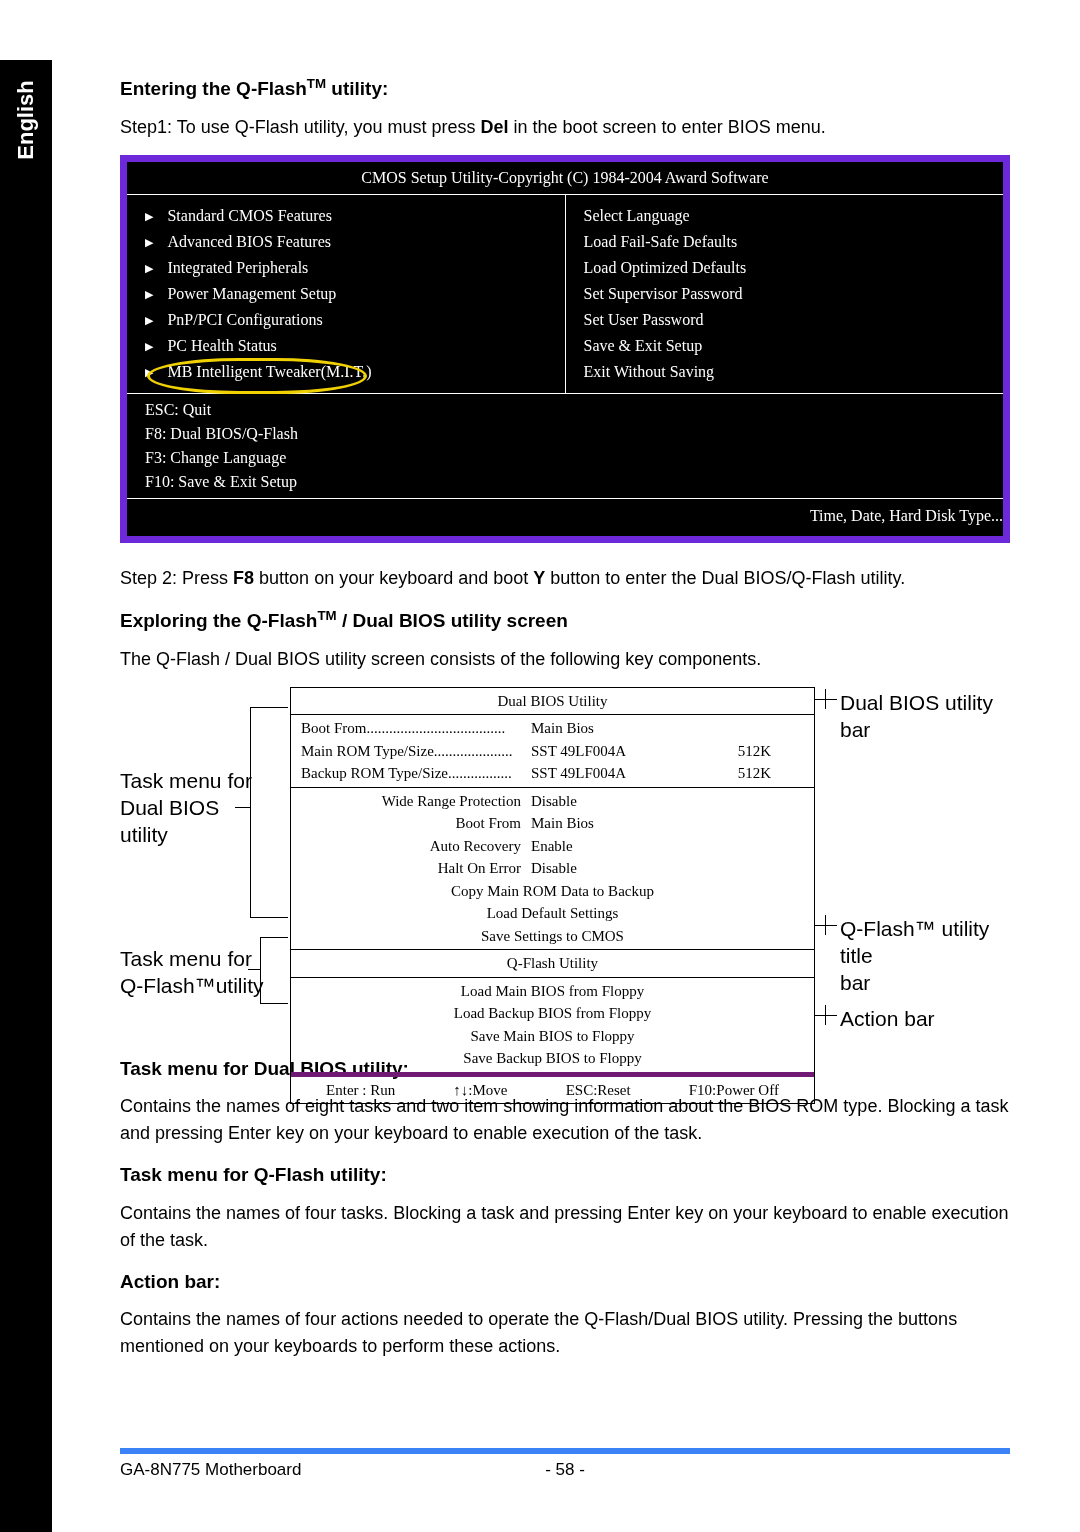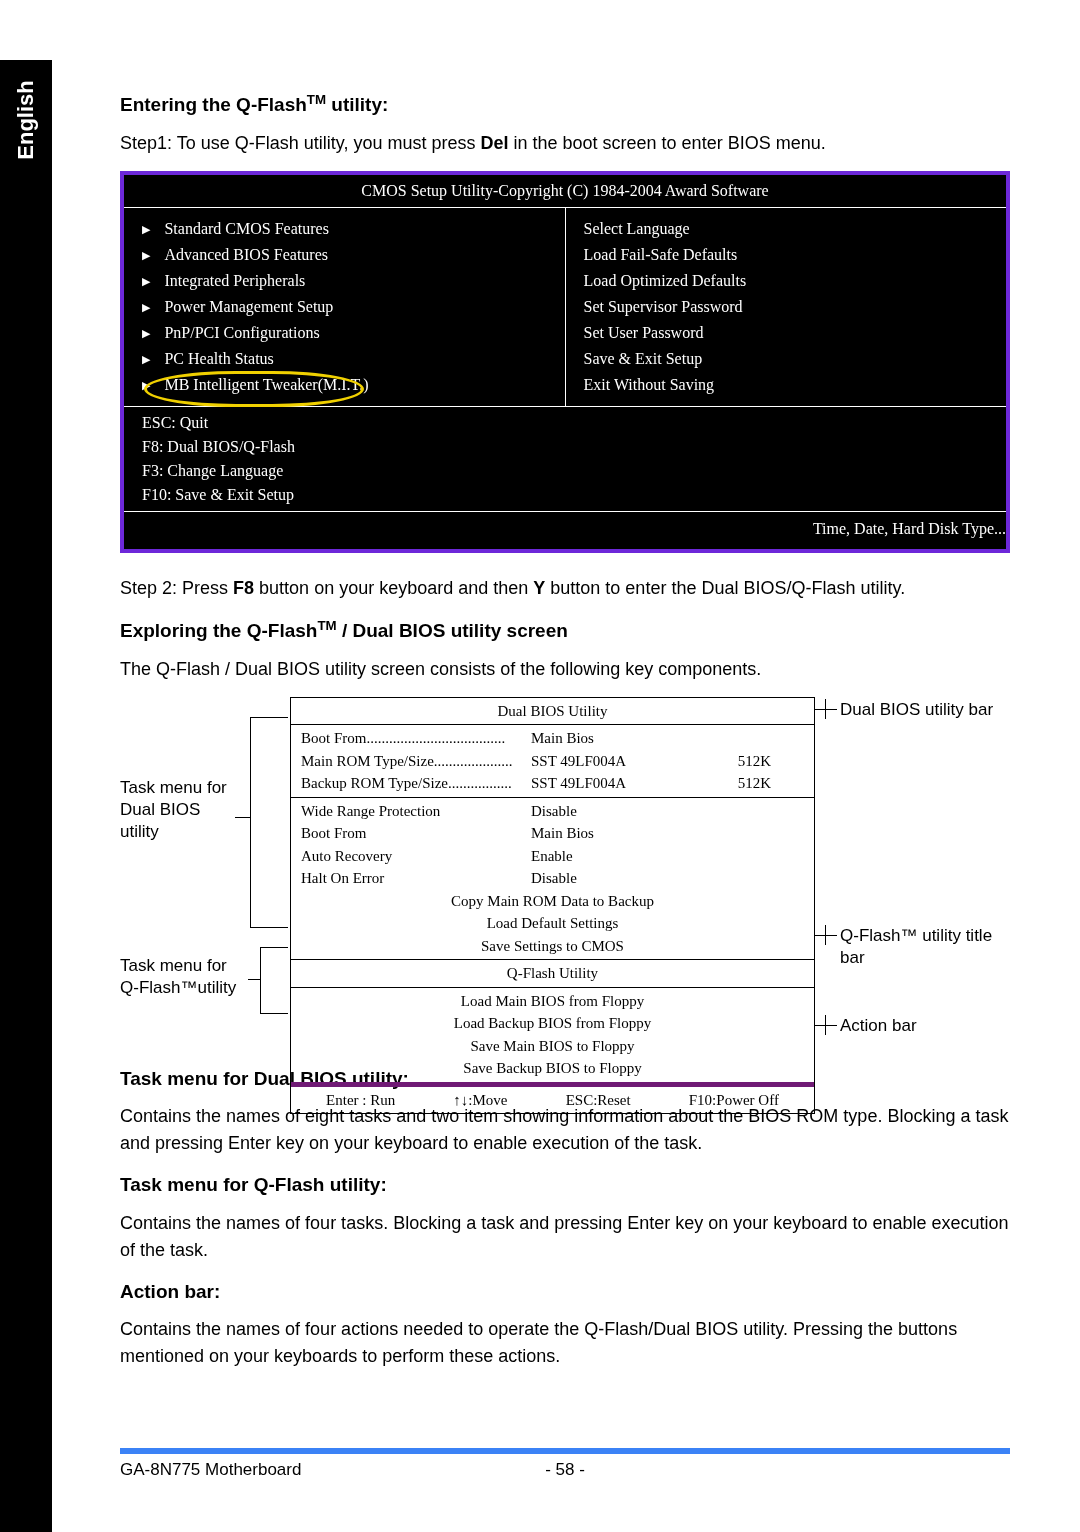--- a/index.html
+++ b/index.html
@@ -1,26 +1,26 @@
 <!DOCTYPE html>
 <html><head>
 <meta charset="utf-8">
 <style>
   * { box-sizing: border-box; margin: 0; padding: 0; }
   body { width: 1080px; height: 1532px; font-family: Arial, Helvetica, sans-serif; background: #fff; position: relative; }
   .sidebar-tab { position: absolute; left: 0; top: 60px; width: 52px; height: 120px; background: #000; color: #fff; display: flex; align-items: center; justify-content: center; }
   .sidebar-tab span { transform: rotate(-90deg); font-size: 22px; font-weight: bold; white-space: nowrap; }
   .black-strip { position: absolute; left: 0; top: 180px; width: 52px; bottom: 0; background: #000; }
 
-  .page { position: absolute; left: 120px; top: 90px; right: 70px; font-size: 18px; color: #000; line-height: 1.5; }
+  .page { position: absolute; left: 120px; top: 74px; right: 70px; font-size: 18px; color: #000; line-height: 1.5; }
   .h { font-weight: bold; font-size: 19px; margin-bottom: 10px; }
   .p { margin-bottom: 14px; }
 
   
-  .cmos { border: 4px solid #6d28d9; background: #000; color: #fff; font-family: "Times New Roman", serif; font-size: 16px; margin-bottom: 22px; }
+  .cmos { border: 7px solid #6d28d9; background: #000; color: #fff; font-family: "Times New Roman", serif; font-size: 16px; margin-bottom: 22px; }
   .cmos-title { text-align: center; padding: 4px 0; }
   .cmos-body { display: flex; border-top: 1px solid #fff; border-bottom: 1px solid #fff; }
   .cmos-col { flex: 1; padding: 8px 18px; }
   .cmos-col.left { border-right: 1px solid #fff; }
   .cmos-row { display: flex; align-items: center; gap: 14px; padding: 1px 0; }
   .tri { font-size: 11px; }
   .cmos-keys { display: flex; padding: 4px 18px; border-bottom: 1px solid #fff; flex-direction: column; }
   .cmos-keys > div { flex: 1; }
   .cmos-footer { text-align: right; padding: 5px 0 8px; }
   .highlight-ring { position: absolute; border: 3px solid #f0d000; border-radius: 50% / 60%; pointer-events: none; }
@@ -29,26 +29,26 @@
   .fig2 { position: relative; margin: 14px 0 28px 0; height: 340px; }
   .dualbox { position: absolute; left: 170px; top: 0; width: 525px; border: 1px solid #000; font-family: "Times New Roman", serif; font-size: 15px; }
   .dualbox .title { text-align: center; padding: 2px 0; }
   .dualbox .sec { border-top: 1px solid #000; padding: 2px 10px; }
   .dualbox .sec.notop { border-top: none; }
   .kv { display: flex; }
   .kv .dots { flex: 0 0 230px; white-space: nowrap; overflow: hidden; }
   .kv .v1 { flex: 0 0 160px; }
   .kv .v2 { flex: 0 0 80px; text-align: right; }
   .opt { display: flex; }
-  .opt .lab { flex: 0 0 230px; padding-right: 10px; }
+  .opt .lab { flex: 0 0 230px; text-align: right; padding-right: 10px; }
   .opt .val { flex: 1; }
   .centered { text-align: center; }
   .actionbar { display: flex; justify-content: space-around; border-top: 5px solid #701a75; padding: 2px 6px; }
 
-  .callout { position: absolute; font-size: 17px; line-height: 1.3; }
+  .callout { position: absolute; font-size: 21px; line-height: 1.3; }
   .callout-line { position: absolute; background: #000; }
   .callout-hline { height: 1px; }
   .callout-vline { width: 1px; }
 
   .footer { position: absolute; left: 120px; right: 70px; bottom: 52px; border-top: 6px solid #3b82f6; padding-top: 6px; display: flex; font-size: 17px; }
   .footer .fl { flex: 1; }
   .footer .fc { flex: 0 0 80px; text-align: center; }
   .footer .fr { flex: 1; }
 
   sup { font-size: 0.7em; }
@@ -136,21 +136,21 @@
       <div>
         <div>F3: Change Language</div>
         <div>F10: Save &amp; Exit Setup</div>
       </div>
     </div>
     <div class="cmos-footer">Time, Date, Hard Disk Type...</div>
     <div class="highlight-ring" style="left:20px; top:196px; width:220px; height:36px;"></div>
   </div>
 
   <div class="p">
-    <span>Step 2: Press </span><b>F8</b><span> button on your keyboard and then </span><b>Y</b><span> button to enter the Dual BIOS/Q-Flash utility.</span>
+    <span>Step 2: Press </span><b>F8</b><span> button on your keyboard and boot </span><b>Y</b><span> button to enter the Dual BIOS/Q-Flash utility.</span>
   </div>
 
   <div class="h">
     <span>Exploring the Q-Flash</span><sup>TM</sup><span> / Dual BIOS utility screen</span>
   </div>
   <div class="p">The Q-Flash / Dual BIOS utility screen consists of the following key components.</div>
 
   <div class="fig2">
 
     <div class="dualbox">

